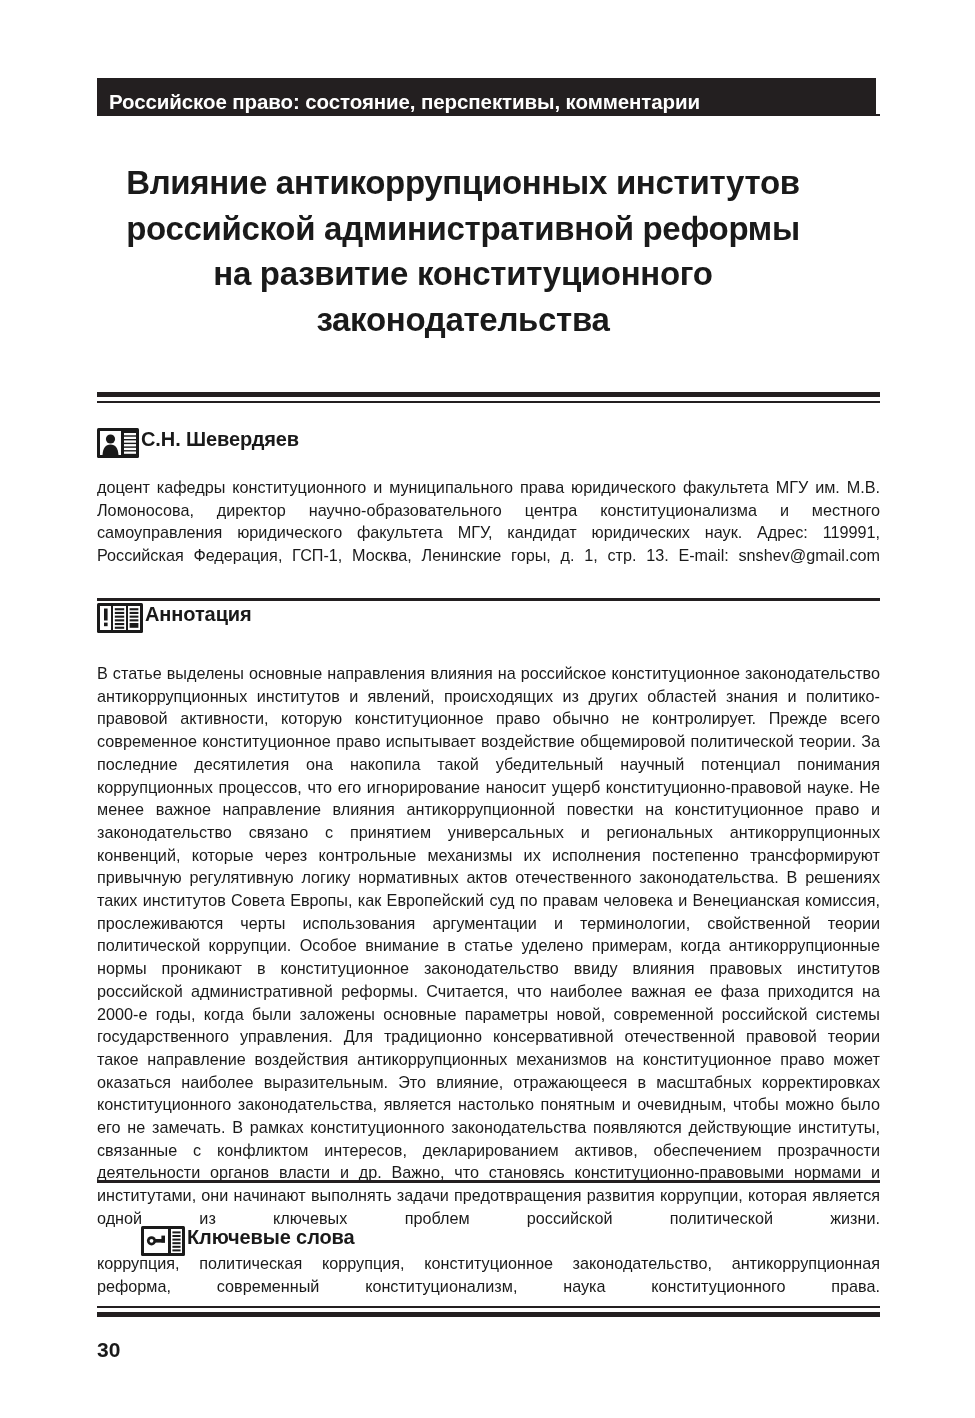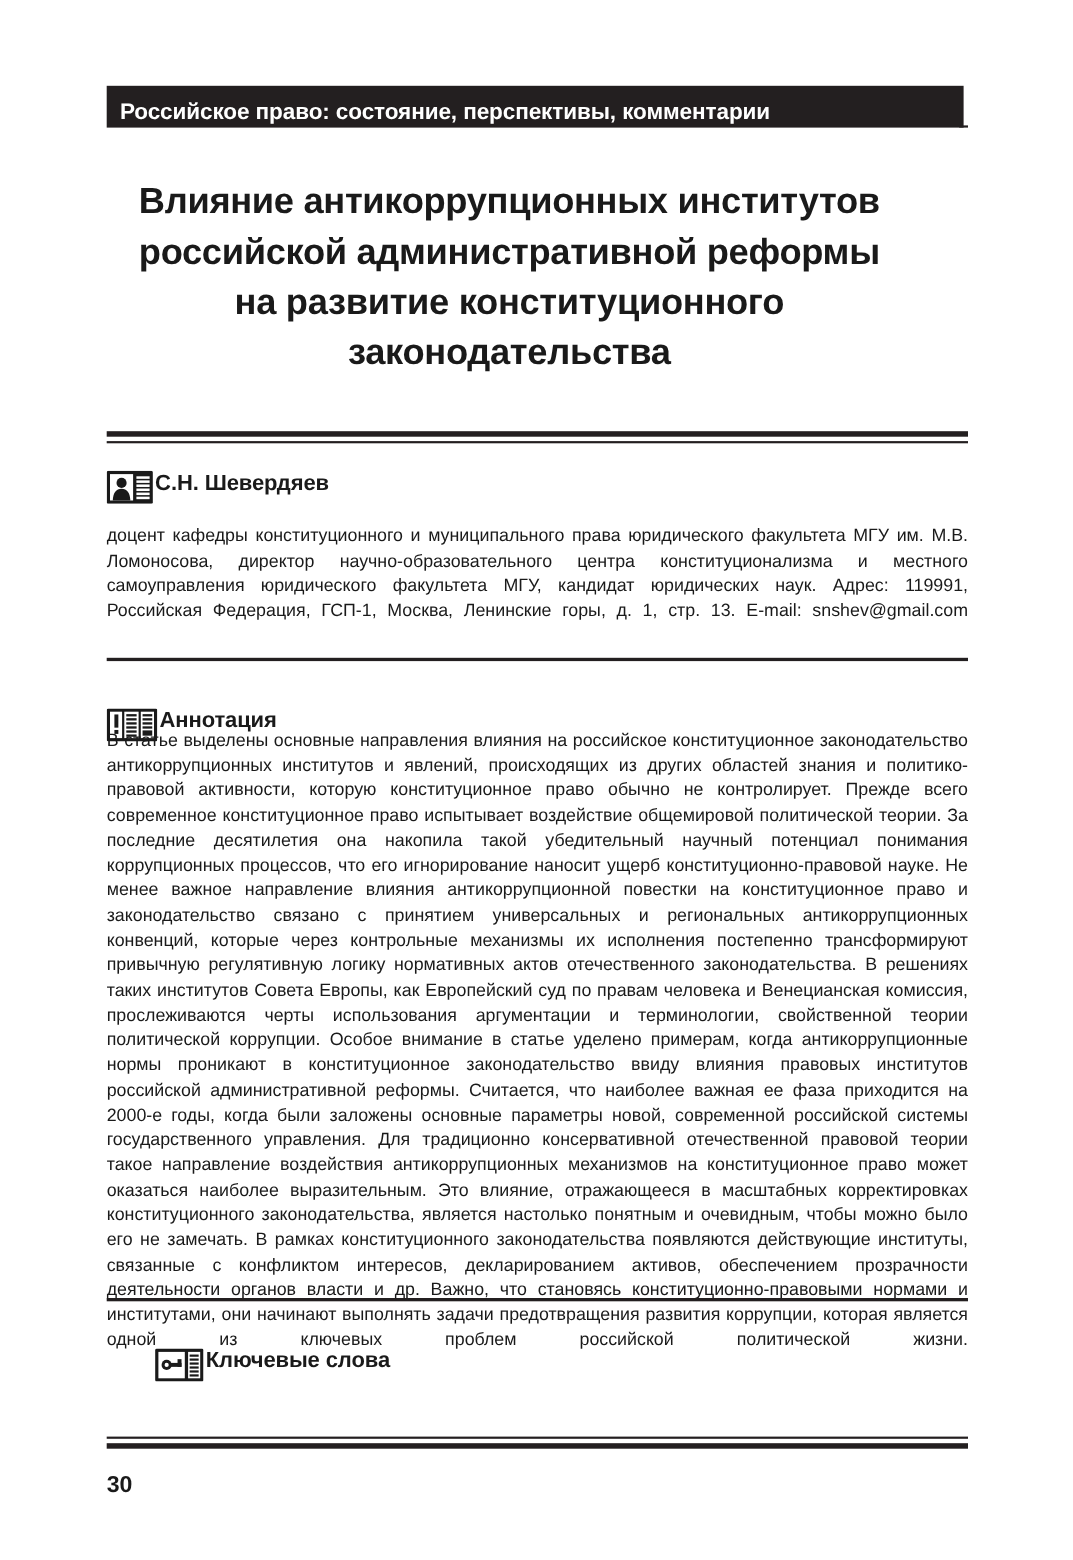--- a/index.html
+++ b/index.html
@@ -114,21 +114,21 @@
     gap: 2px;
   }
   .section-head .label {
     font-size: 20px;
     font-weight: bold;
     letter-spacing: -0.1px;
     color: #1a1a1a;
   }
 
   #author-head { top: 428px; }
-  #abstract-head { top: 644px; }
+  #abstract-head { top: 603px; }
   #keywords-head { top: 1226px; padding-left: 44px; }
 
   .body-text {
     position: absolute;
     left: 0;
     width: 783px;
     font-size: 16.2px;
     line-height: 22.7px;
     text-align: justify;
     color: #1a1a1a;
@@ -247,20 +247,21 @@
         <rect x="31.4" y="9" width="8.2" height="2"></rect>
         <rect x="31.4" y="12.6" width="8.2" height="2"></rect>
         <rect x="31.4" y="16.2" width="8.2" height="2"></rect>
         <rect x="31.4" y="19.8" width="8.2" height="2"></rect>
         <rect x="31.4" y="23.4" width="8.2" height="2"></rect>
       </g>
     </svg>
     <span class="label">Ключевые слова</span>
   </div>
 
+  <div class="body-text lastline-left" id="keywords-body">коррупция, политическая коррупция, конституционное законодательство, антикоррупционная реформа, современный конституционализм, наука конституционного права.</div>
 
   <div class="rule-double" id="rule-footer">
     <div class="thin"></div>
     <div class="gap"></div>
     <div class="thick"></div>
   </div>
 
   <div class="folio">30</div>
 
 </div>

